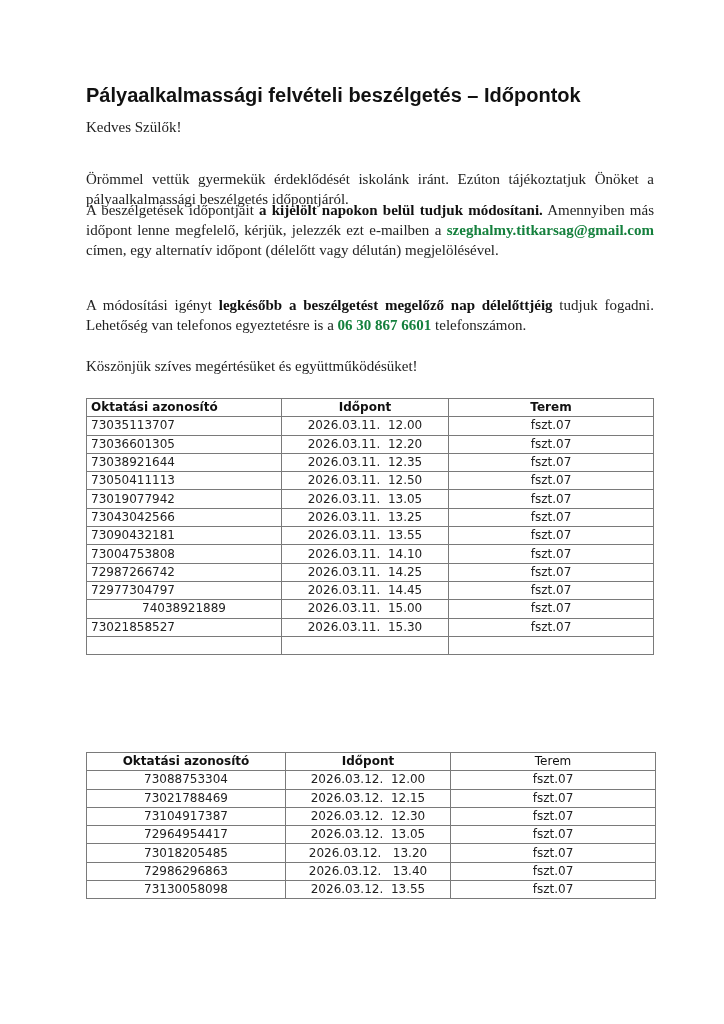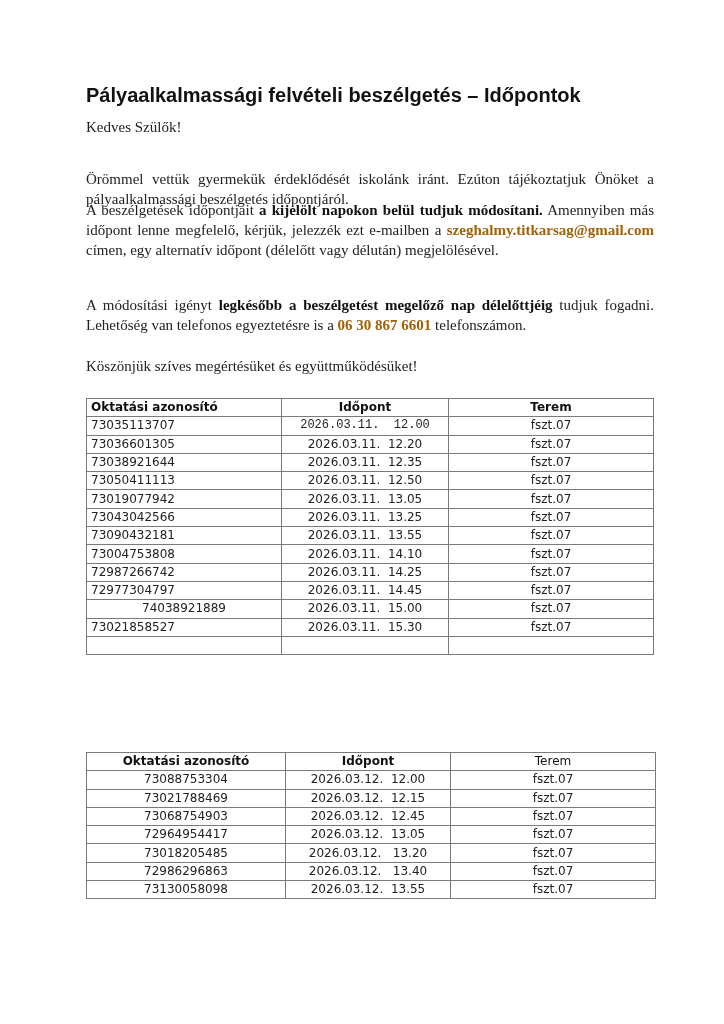--- a/index.html
+++ b/index.html
@@ -8,21 +8,21 @@
     .title {
       position: absolute; left: 86px; top: 84px;
       font-family: "Liberation Sans", sans-serif; font-weight: bold; font-size: 20px; color: #111;
     }
     .para {
       position: absolute; left: 86px; width: 568px;
       font-family: "Liberation Serif", serif; font-size: 15px; line-height: 20px; color: #222;
       text-align: justify; text-align-last: left;
     }
     .para b { font-weight: bold; color: #111; }
-    .link { color: #a16207; font-weight: bold; }
+    .link { color: #15803d; font-weight: bold; }
     .greet { top: 117px; }
     .p1 { top: 169px; }
     .p2 { top: 200px; }
     .p3 { top: 295px; }
     .p4 { top: 356px; }
 
     table.sched {
       position: absolute; border-collapse: collapse;
       font-family: "DejaVu Sans", sans-serif; font-size: 12px; color: #222;
     }
@@ -62,21 +62,21 @@
     <thead>
       <tr>
         <th class="c1">Oktatási azonosító</th>
         <th class="c2">Időpont</th>
         <th class="c3">Terem</th>
       </tr>
     </thead>
     <tbody id="t1body">
         <tr>
           <td class="c1" style="white-space: pre;">73035113707</td>
-          <td class="c2" style="white-space: pre; font-family: Liberation Mono, monospace;">2026.03.11.  12.00</td>
+          <td class="c2" style="white-space: pre;">2026.03.11.  12.00</td>
           <td class="c3" style="white-space: pre;">fszt.07</td>
         </tr>
         <tr>
           <td class="c1" style="white-space: pre;">73036601305</td>
           <td class="c2" style="white-space: pre;">2026.03.11.  12.20</td>
           <td class="c3" style="white-space: pre;">fszt.07</td>
         </tr>
         <tr>
           <td class="c1" style="white-space: pre;">73038921644</td>
           <td class="c2" style="white-space: pre;">2026.03.11.  12.35</td>
@@ -148,22 +148,22 @@
           <td class="c1" style="white-space: pre;">73088753304</td>
           <td class="c2" style="white-space: pre;">2026.03.12.  12.00</td>
           <td class="c3" style="white-space: pre;">fszt.07</td>
         </tr>
         <tr>
           <td class="c1" style="white-space: pre;">73021788469</td>
           <td class="c2" style="white-space: pre;">2026.03.12.  12.15</td>
           <td class="c3" style="white-space: pre;">fszt.07</td>
         </tr>
         <tr>
-          <td class="c1" style="white-space: pre;">73068754903</td>
-          <td class="c2" style="white-space: pre;">2026.03.12.  12.45</td>
+          <td class="c1" style="white-space: pre;">73104917387</td>
+          <td class="c2" style="white-space: pre;">2026.03.12.  12.30</td>
           <td class="c3" style="white-space: pre;">fszt.07</td>
         </tr>
         <tr>
           <td class="c1" style="white-space: pre;">72964954417</td>
           <td class="c2" style="white-space: pre;">2026.03.12.  13.05</td>
           <td class="c3" style="white-space: pre;">fszt.07</td>
         </tr>
         <tr>
           <td class="c1" style="white-space: pre;">73018205485</td>
           <td class="c2" style="white-space: pre;">2026.03.12.   13.20</td>

